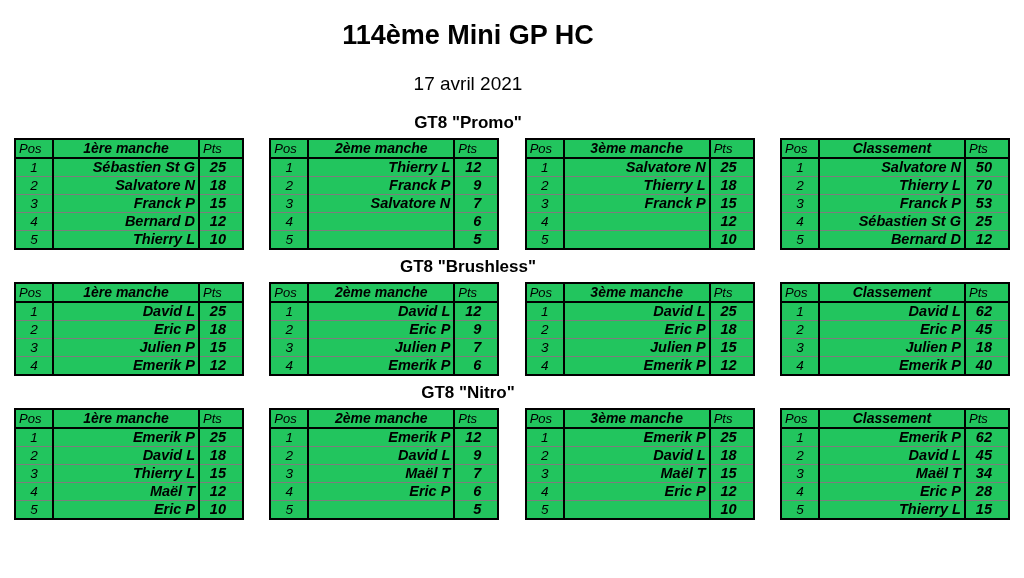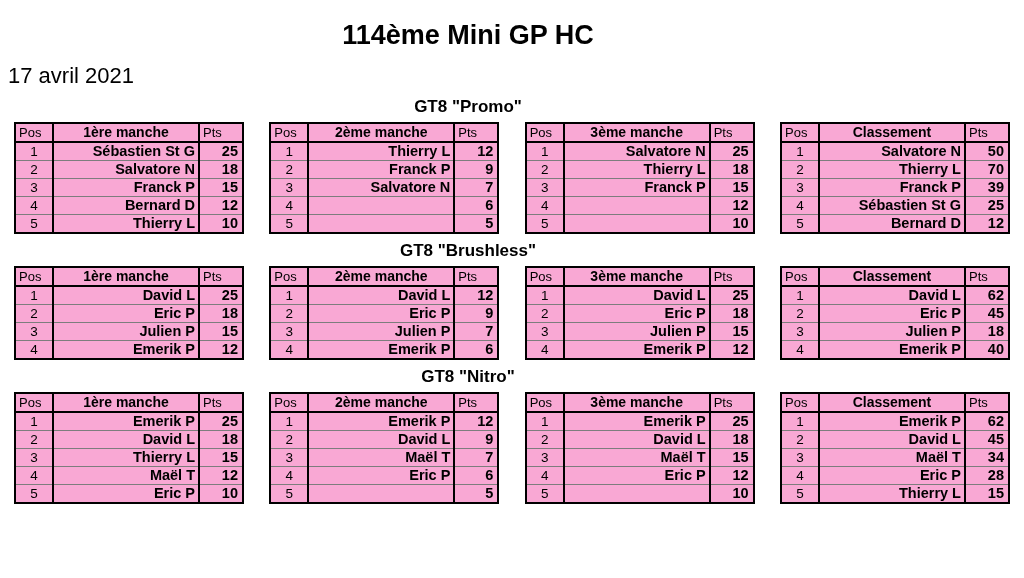--- a/index.html
+++ b/index.html
@@ -21,23 +21,24 @@
   .doc-title {
     text-align: center;
     font-size: 27px;
     font-weight: bold;
     letter-spacing: 0px;
     margin: 0;
     padding-top: 18px;
     line-height: 34px;
   }
   .doc-date {
-    font-size: 22px;
+    text-align: center;
+    font-size: 19px;
     font-weight: normal;
-    margin: 8px;
+    margin: 16px;
     padding-top: 4px;
     line-height: 24px;
   }
 
   .section { margin-top: 6px; }
   .section-title {
     text-align: center;
     font-size: 17px;
     font-weight: bold;
     line-height: 22px;
@@ -50,21 +51,22 @@
     padding: 0 14px 0 14px;
     box-sizing: border-box;
     width: 1024px;
   }
 
   table.rank {
     border-collapse: collapse;
     table-layout: fixed;
     width: 228px;
     border: 2px solid #000;
-    background: #f9a8d4;
+    background: #22c55e;
+    font-style: italic;
   }
   table.rank col.c-pos { width: 38px; }
   table.rank col.c-name { width: 146px; }
   table.rank col.c-pts { width: 44px; }
 
   table.rank th, table.rank td {
     border: 1px solid #7d7d7d;
     height: 18px;
     padding: 0 3px;
     font-size: 13.5px;
@@ -105,21 +107,21 @@
   table.rank td.c-name-cell {
     text-align: right;
     font-weight: bold;
     font-size: 14.5px;
     border-right: 2px solid #000;
   }
   table.rank td.c-pts-cell {
     text-align: right;
     font-weight: bold;
     font-size: 14.5px;
-    padding-right: 4px;
+    padding-right: 16px;
   }
 </style>
 </head>
 <body>
 
 <div class="page">
   <h1 class="doc-title">114ème Mini GP HC</h1>
   <div class="doc-date">17 avril 2021</div>
   <div id="sections-root">
       <div class="section">
@@ -268,21 +270,21 @@
                 <td class="c-pts-cell">50</td>
               </tr>
               <tr>
                 <td class="c-pos-cell">2</td>
                 <td class="c-name-cell">Thierry L</td>
                 <td class="c-pts-cell">70</td>
               </tr>
               <tr>
                 <td class="c-pos-cell">3</td>
                 <td class="c-name-cell">Franck P</td>
-                <td class="c-pts-cell">39</td>
+                <td class="c-pts-cell">53</td>
               </tr>
               <tr>
                 <td class="c-pos-cell">4</td>
                 <td class="c-name-cell">Sébastien St G</td>
                 <td class="c-pts-cell">25</td>
               </tr>
               <tr>
                 <td class="c-pos-cell">5</td>
                 <td class="c-name-cell">Bernard D</td>
                 <td class="c-pts-cell">12</td>

